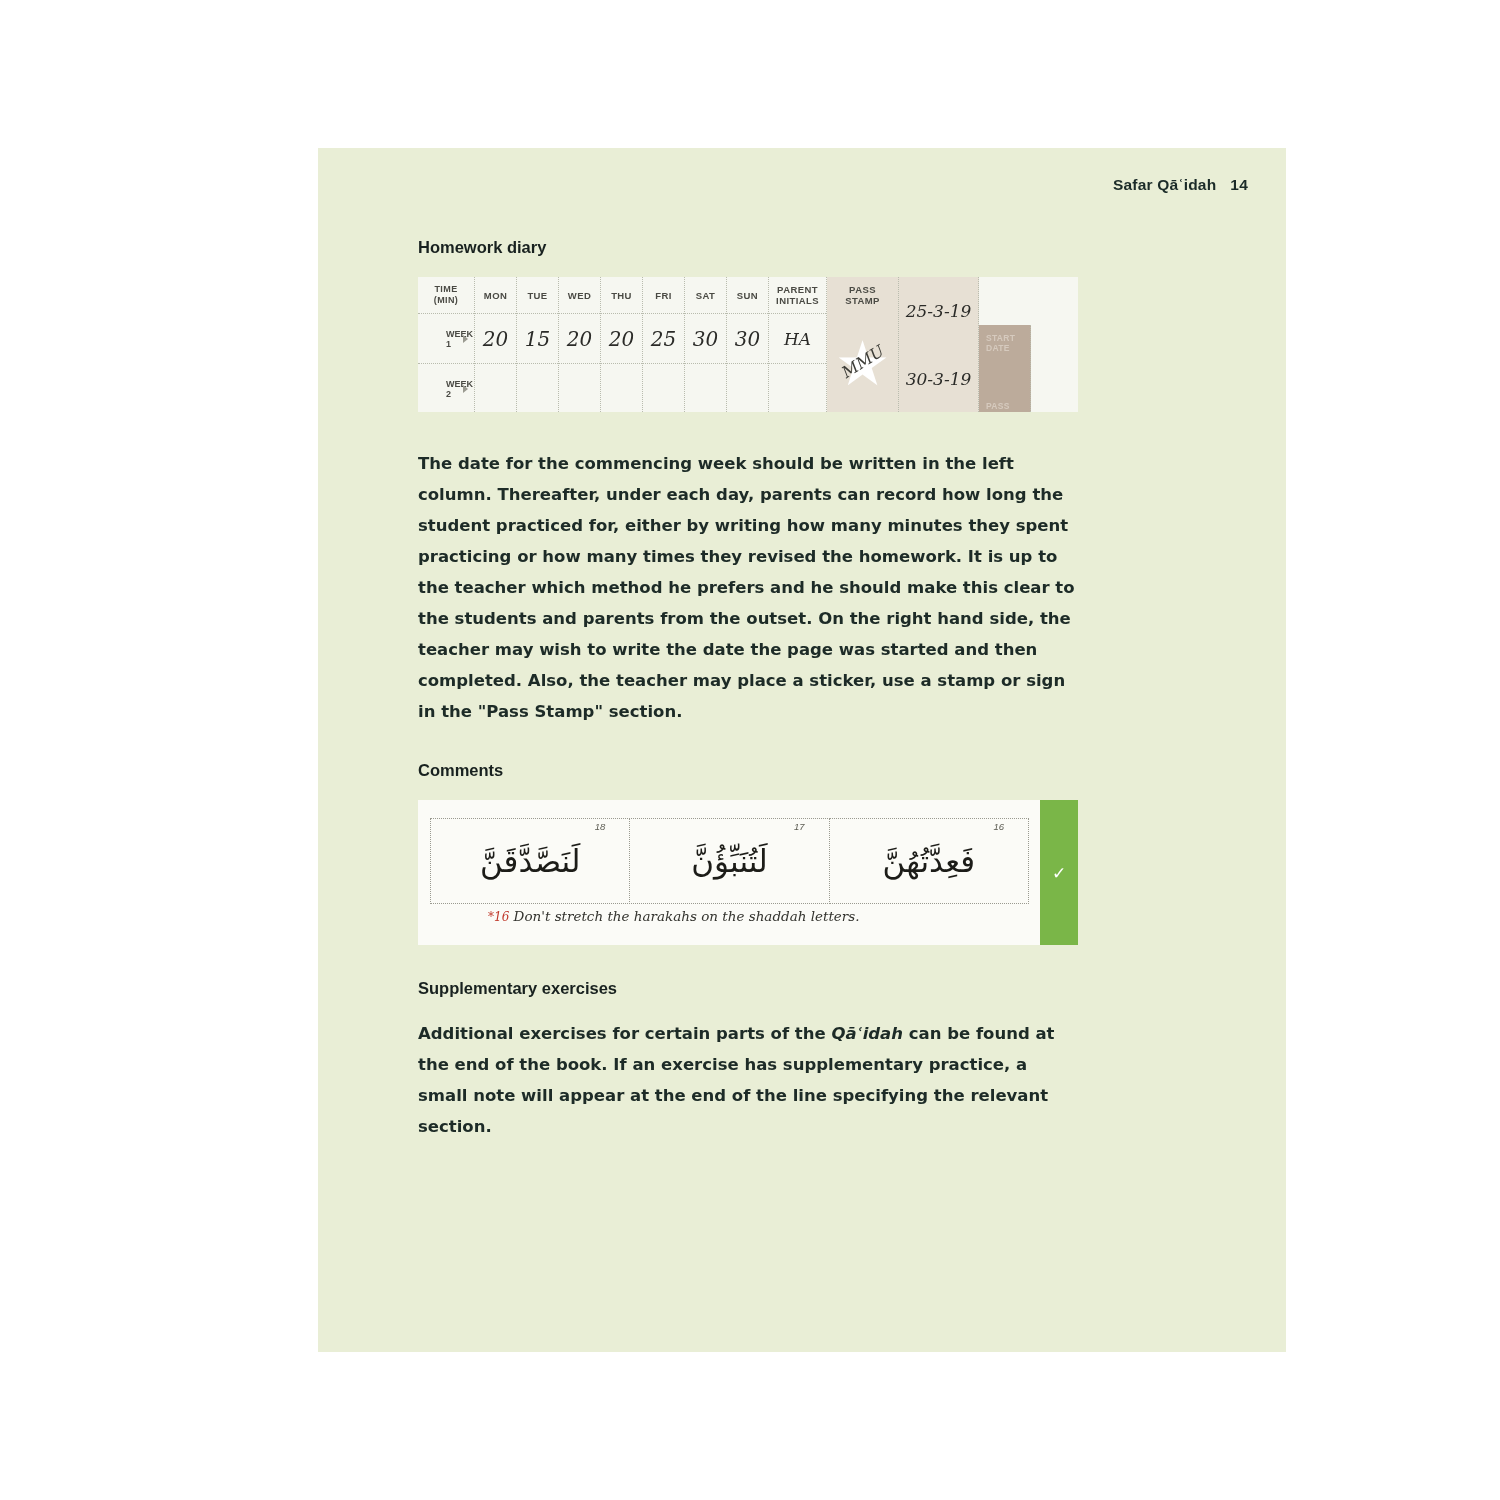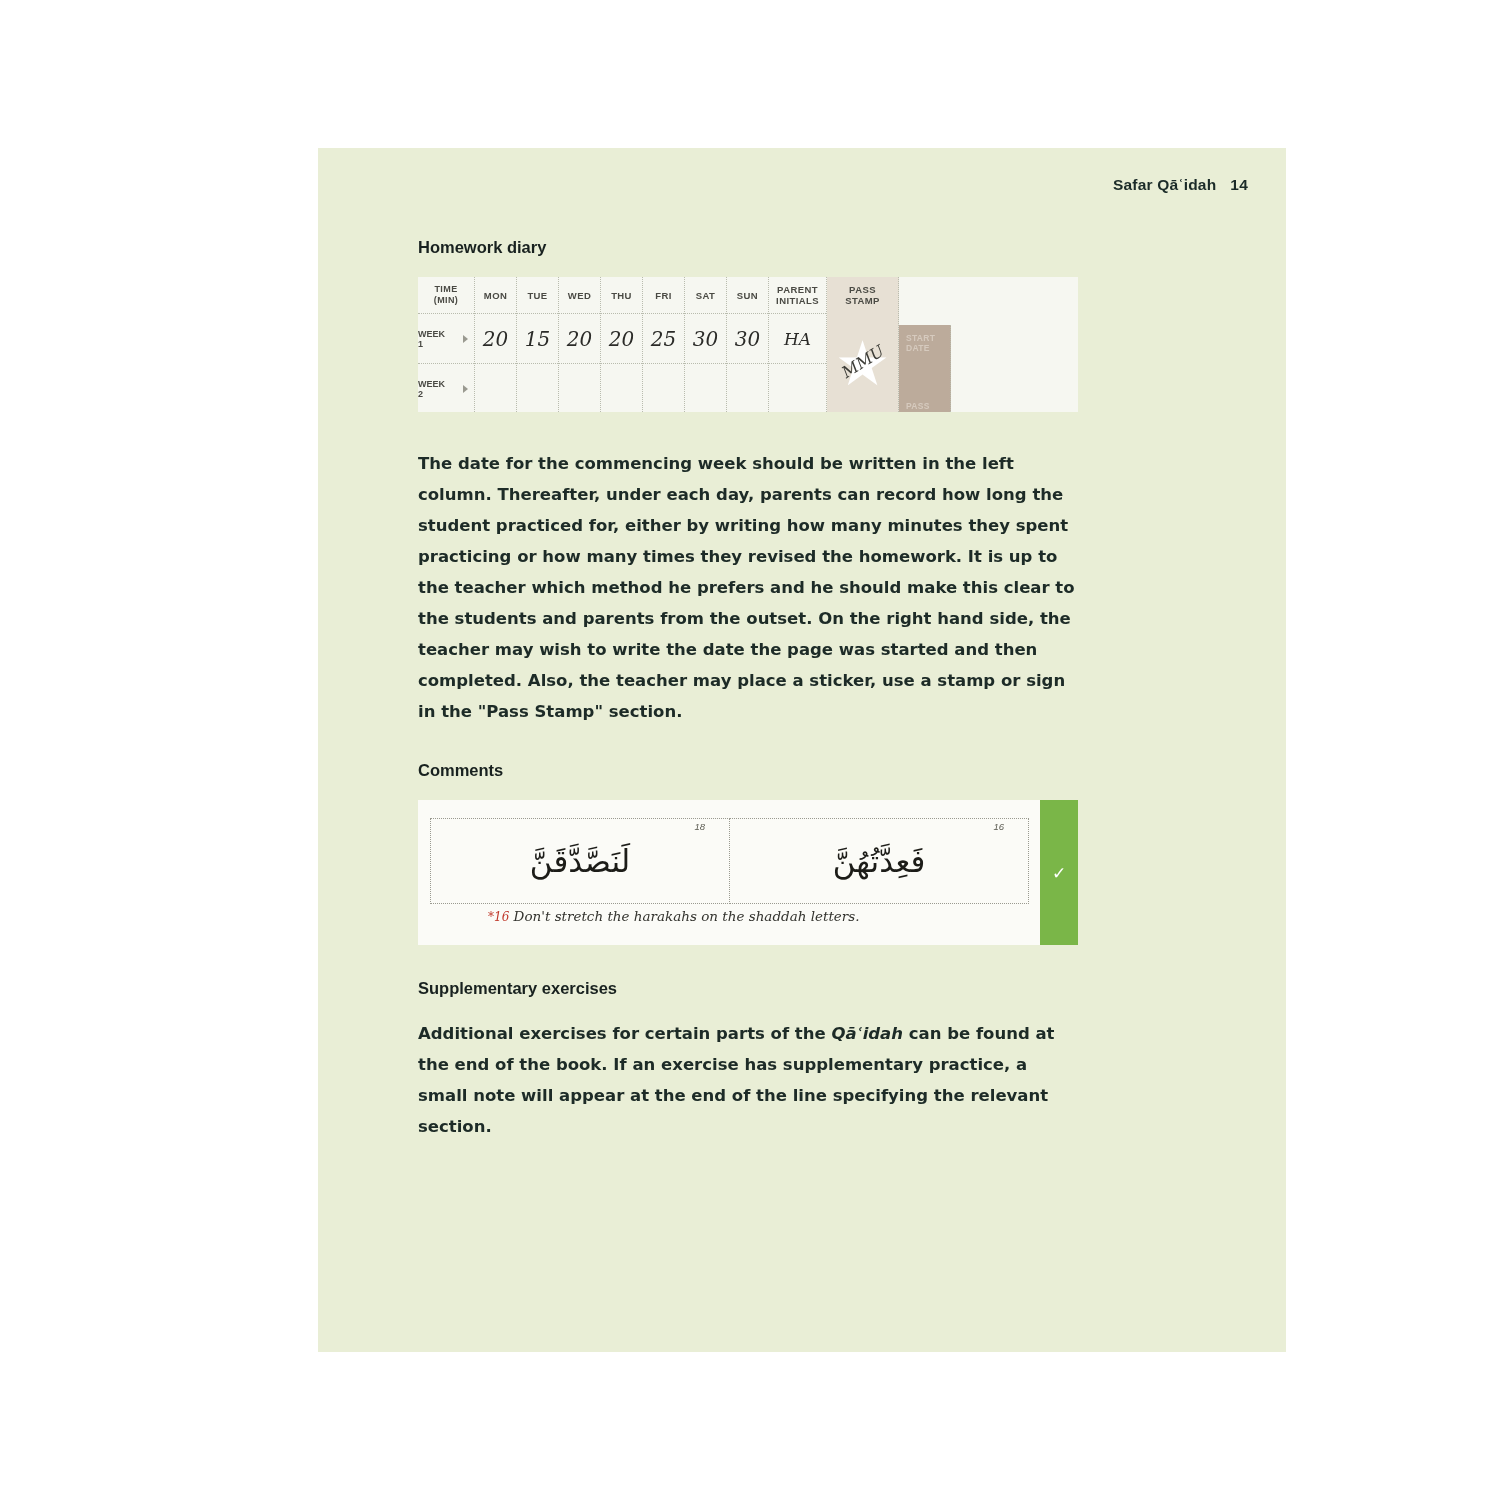--- a/index.html
+++ b/index.html
@@ -133,21 +133,21 @@
     line-height: 10px;
     letter-spacing: .3px;
     box-sizing: border-box;
   }
   .weeklab {
     font-size: 9px;
     font-weight: bold;
     color: #4a4a44;
     line-height: 10px;
     text-align: left;
-    padding-left: 0;
+    padding-left: 28px;
   }
   .weekrow {
     height: 49px;
     display: flex;
     align-items: center;
     border-bottom: 1px dotted #b9bcae;
     position: relative;
   }
   .weekrow .arrow {
     position: absolute;
@@ -335,20 +335,25 @@
         <div class="colhead">
           <div>
             <div>PASS</div>
             <div>STAMP</div>
           </div>
         </div>
         <div class="star">★</div>
         <div class="stamptext">MMU</div>
       </div>
 
+      <div class="col col-date">
+        <div class="colhead"></div>
+        <div class="dcell" style="height:68px;">25-3-19</div>
+        <div class="dcell" style="height:67px;">30-3-19</div>
+      </div>
 
       <div class="col col-side">
         <div class="sidelab" style="height:68px;">
           <div>
             <div>START</div>
             <div>DATE</div>
           </div>
         </div>
         <div class="sidelab" style="height:67px;">
           <div>
@@ -364,20 +369,24 @@
     <h2 class="sec" style="margin-top:34px;">Comments</h2>
 
     <div class="comments-strip">
       <div class="ex-area">
         <div class="ex-row">
           <div class="ex-box">
             <span class="ex-num">18</span>
             <span class="arabic">لَنَصَّدَّقَنَّ</span>
           </div>
           <div class="ex-box">
+            <span class="ex-num">17</span>
+            <span class="arabic">لَتُنَبِّؤُنَّ</span>
+          </div>
+          <div class="ex-box">
             <span class="ex-num">16</span>
             <span class="arabic">فَعِدَّتُهُنَّ</span>
           </div>
         </div>
         <div class="note">
           <span class="marker">*16</span>
           <span>Don't stretch the harakahs on the shaddah letters.</span>
         </div>
       </div>
       <div class="green-tab">

